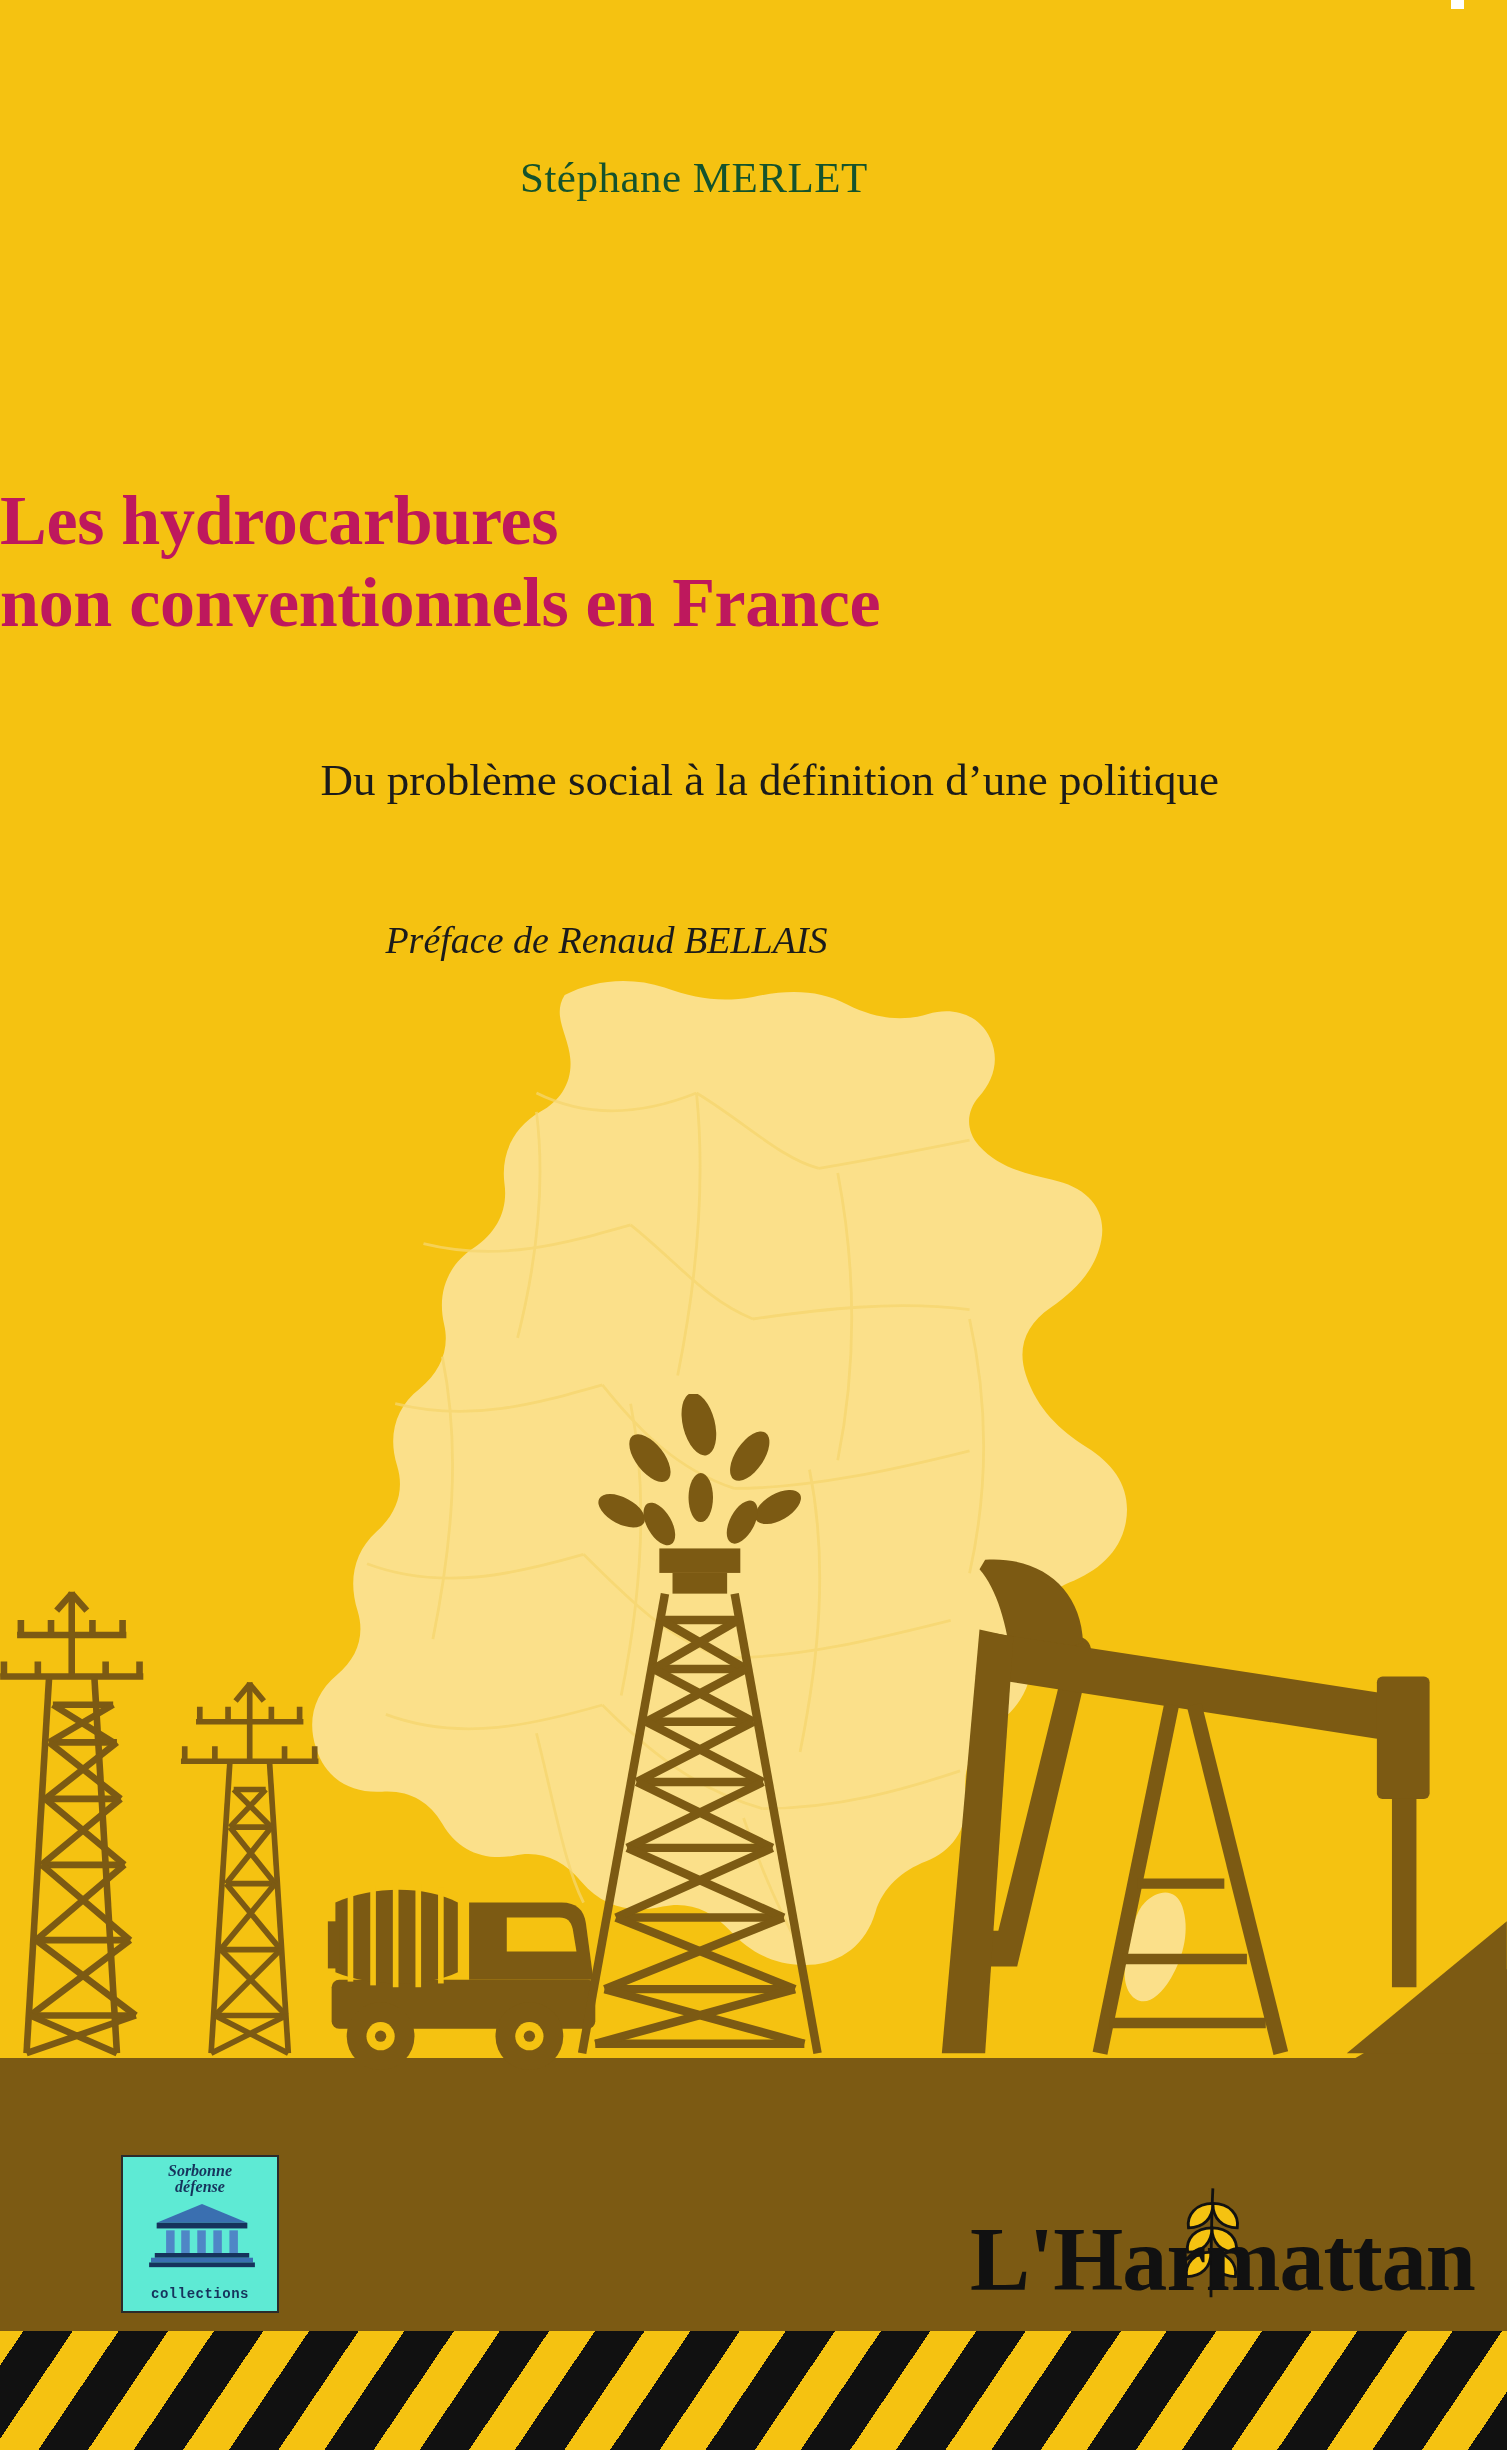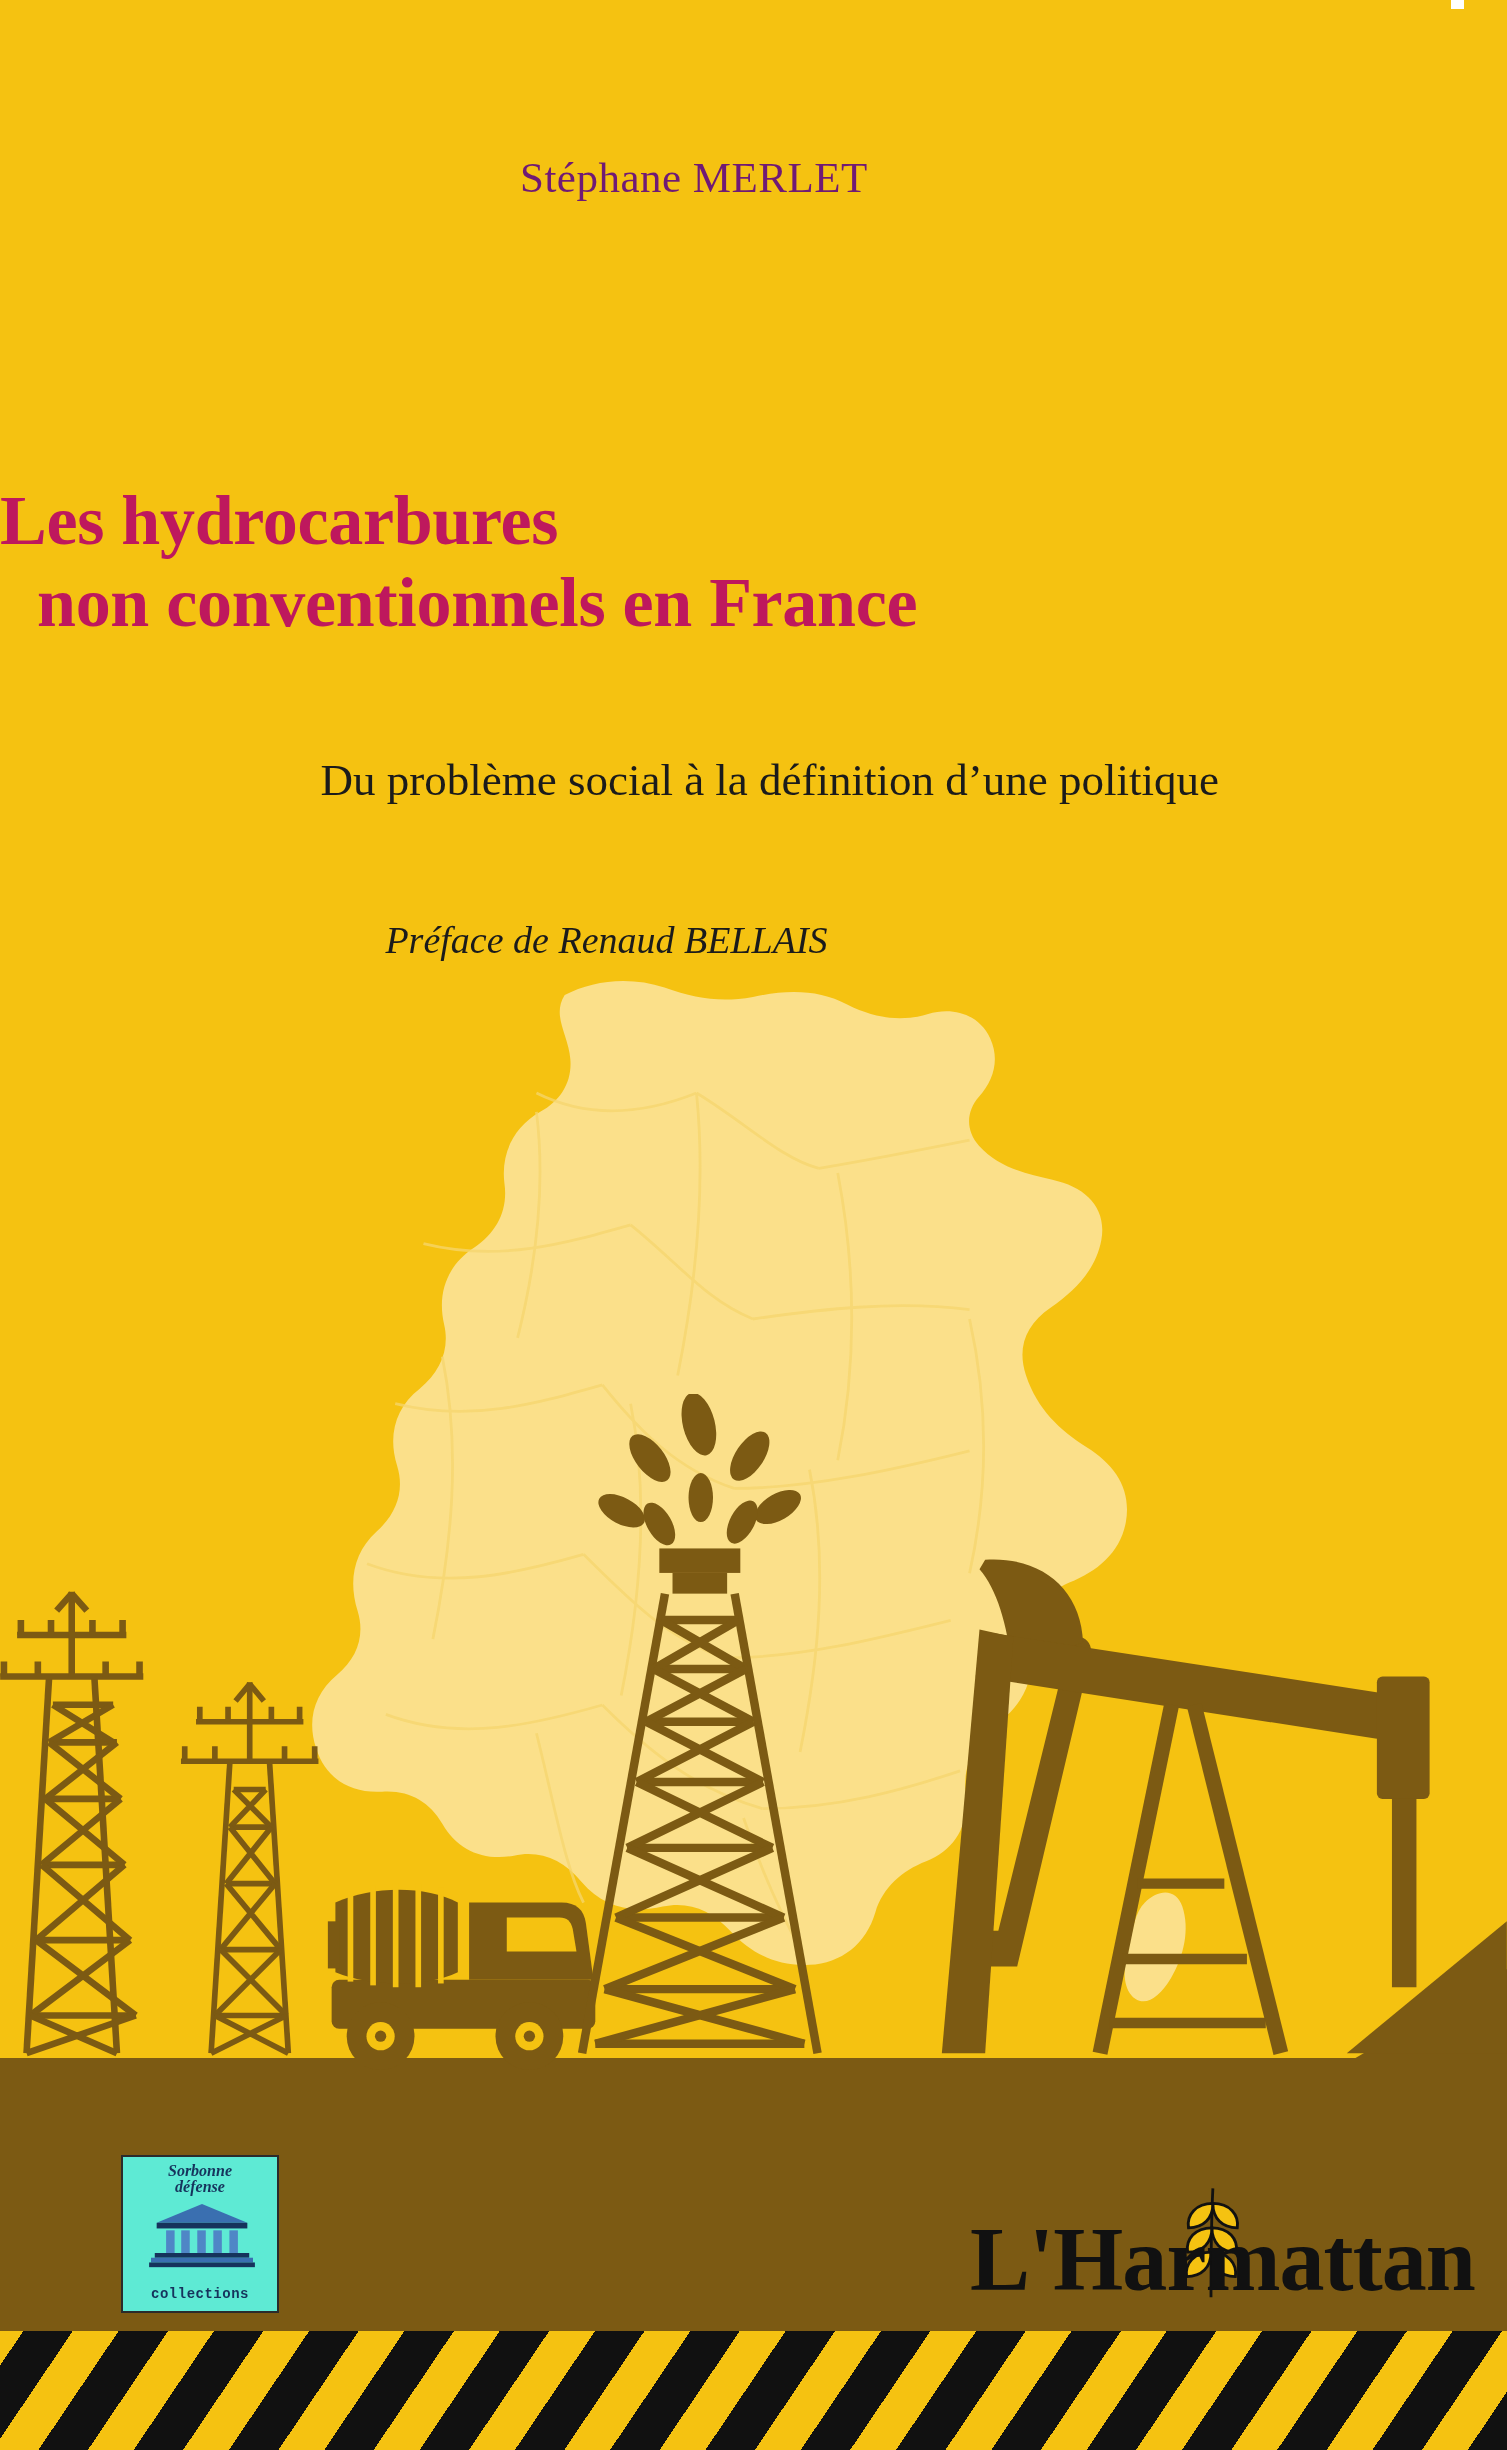--- a/index.html
+++ b/index.html
@@ -34,37 +34,37 @@
     background: #ffffff;
   }
 
   
   .author {
     position: absolute;
     top: 153px;
     left: 520px;
     font-size: 43px;
     letter-spacing: 0.5px;
-    color: #701a75;
+    color: #14532d;
     font-family: "Liberation Serif", serif;
   }
   .title {
     position: absolute;
     top: 480px;
     left: 0;
     width: 1507px;
     text-align: left;
     color: #be185d;
     font-family: "Liberation Serif", serif;
     font-weight: bold;
     font-size: 70px;
     line-height: 1.17;
     letter-spacing: -0.3px;
   }
-  .title .line2 { display: block; padding-left: 37px; }
+  .title .line2 { display: block; }
   .subtitle {
     position: absolute;
     top: 754px;
     left: 0;
     width: 1219px;
     text-align: right;
     color: #1b1b1b;
     font-size: 45px;
     font-family: "Liberation Serif", serif;
   }

